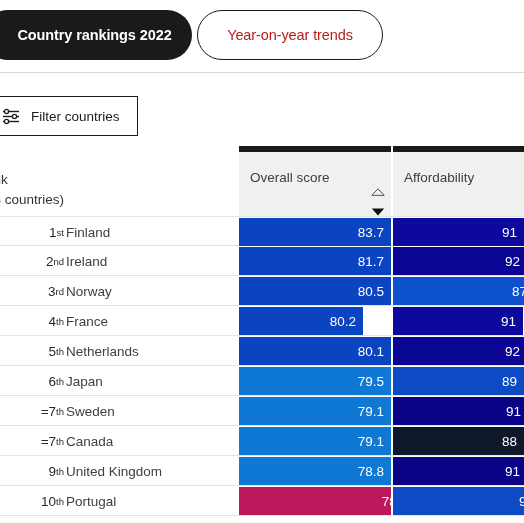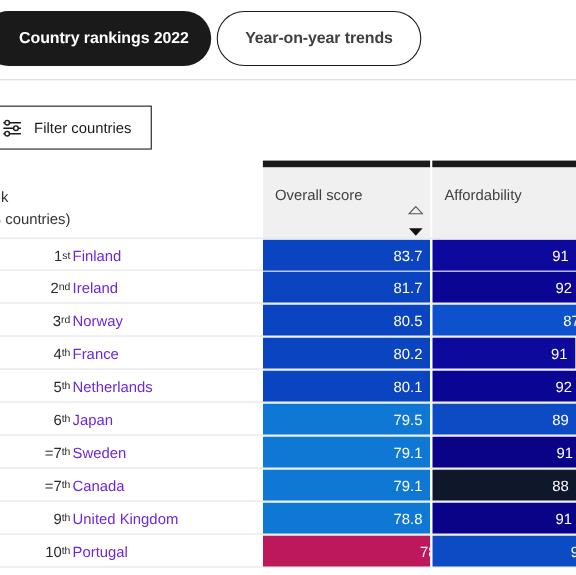--- a/index.html
+++ b/index.html
@@ -22,23 +22,23 @@
     letter-spacing: -0.1px;
     white-space: nowrap;
   }
   .tab-active {
     left: -17px; width: 209px;
     background: #1a1a1a; color: #ffffff;
     padding-left: 14px;
   }
   .tab-inactive {
     left: 197px; width: 186px;
-    background: #ffffff; color: #404040;
+    background: #ffffff; color: #b91c1c;
     border: 1.6px solid #1a1a1a;
-    font-weight: bold;
+    font-weight: normal;
   }
 
   .hairline {
     position: absolute; left: 0; top: 72px; width: 524px; height: 1px;
     background: #d8d8d8;
   }
 
   
   .filter-btn {
     position: absolute; left: -11px; top: 96px;
@@ -88,21 +88,21 @@
   .cell-rank {
     position: absolute; left: 0; top: 0; width: 66px; height: 30px;
     display: flex; align-items: center; justify-content: flex-end;
     padding-right: 2px;
     font-size: 13.5px; color: #2a2a2a;
   }
   .cell-rank sup { font-size: 9.5px; vertical-align: super; }
   .cell-country {
     position: absolute; left: 66px; top: 0; height: 30px;
     display: flex; align-items: center; padding-left: 0px;
-    font-size: 13.5px; color: #6d28d9; white-space: nowrap;
+    font-size: 13.5px; color: #404040; white-space: nowrap;
   }
 
   .bar-cell { position: absolute; top: 0; height: 30px; overflow: hidden; }
   .bar-overall { left: 239px; width: 152px; }
   .bar-afford  { left: 393px; width: 145px; }
 
   .bar {
     position: absolute; left: 0; top: 1px; height: 28px;
     display: flex; align-items: center; justify-content: flex-end;
     padding-right: 7px;
@@ -197,21 +197,21 @@
             <div class="bar" style="background: rgb(11, 68, 192); width: 152px; text-align: center;">80.5</div>
           </div>
           <div class="bar-cell bar-afford">
             <div class="bar" style="background: rgb(13, 82, 204); width: 141px;">87</div>
           </div>
         </div>
         <div class="row">
           <div class="cell-rank">4<sup>th</sup></div>
           <div class="cell-country">France</div>
           <div class="bar-cell bar-overall">
-            <div class="bar" style="background: rgb(11, 68, 192); width: 152px;">80.2</div>
+            <div class="bar" style="background: rgb(11, 68, 192); width: 124px;">80.2</div>
           </div>
           <div class="bar-cell bar-afford">
             <div class="bar" style="background: rgb(12, 9, 156); width: 130px;">91</div>
           </div>
         </div>
         <div class="row">
           <div class="cell-rank">5<sup>th</sup></div>
           <div class="cell-country">Netherlands</div>
           <div class="bar-cell bar-overall">
             <div class="bar" style="background: rgb(11, 68, 192); width: 152px;">80.1</div>

